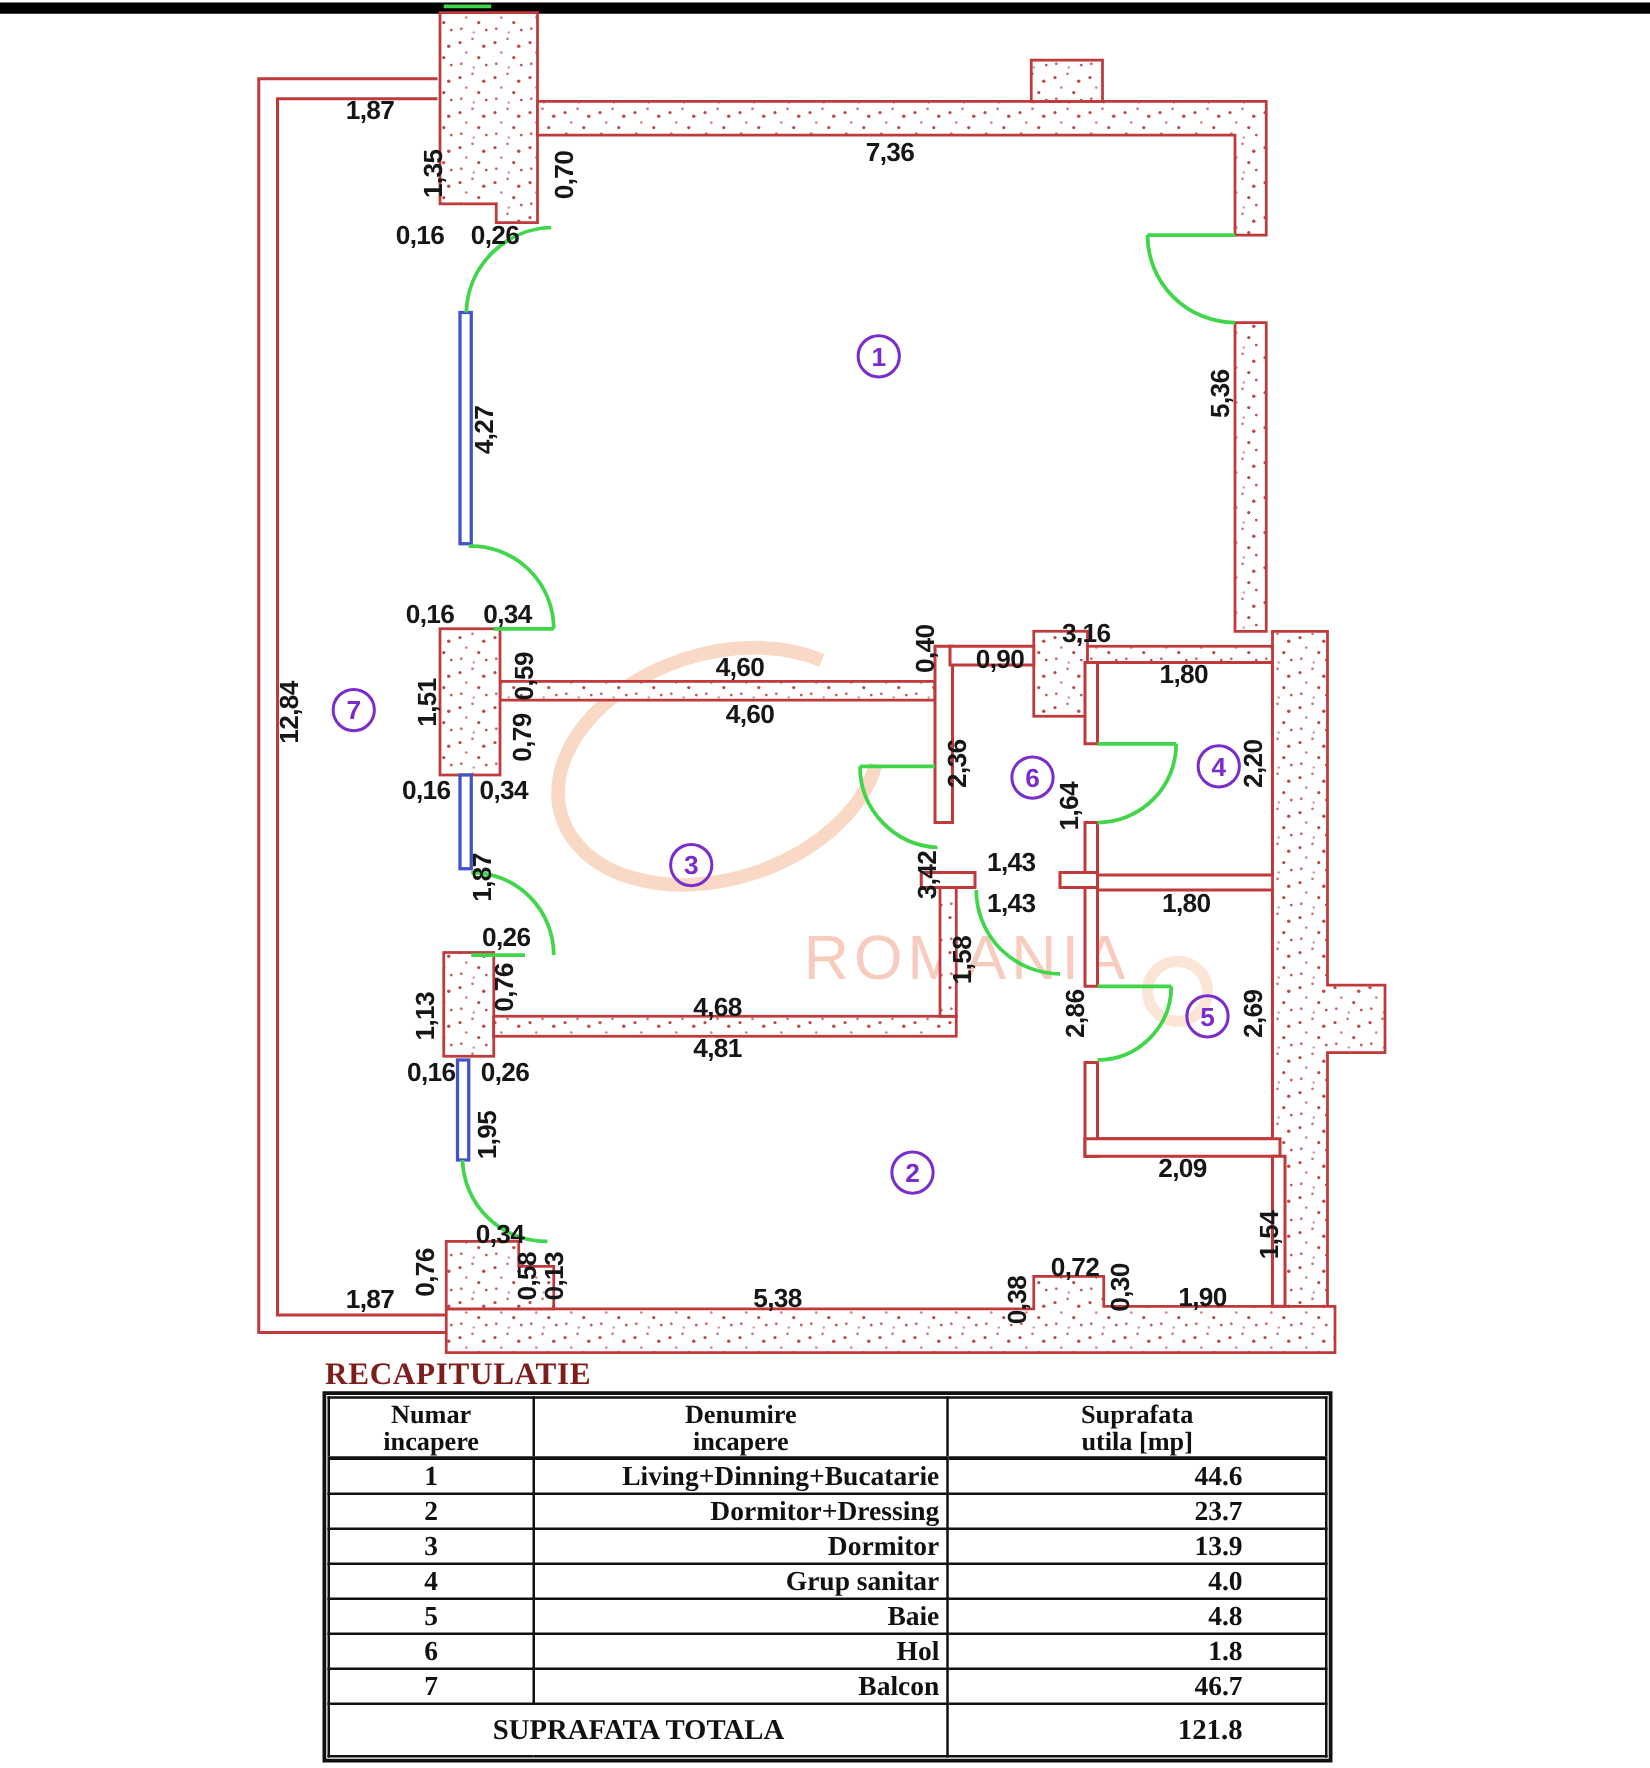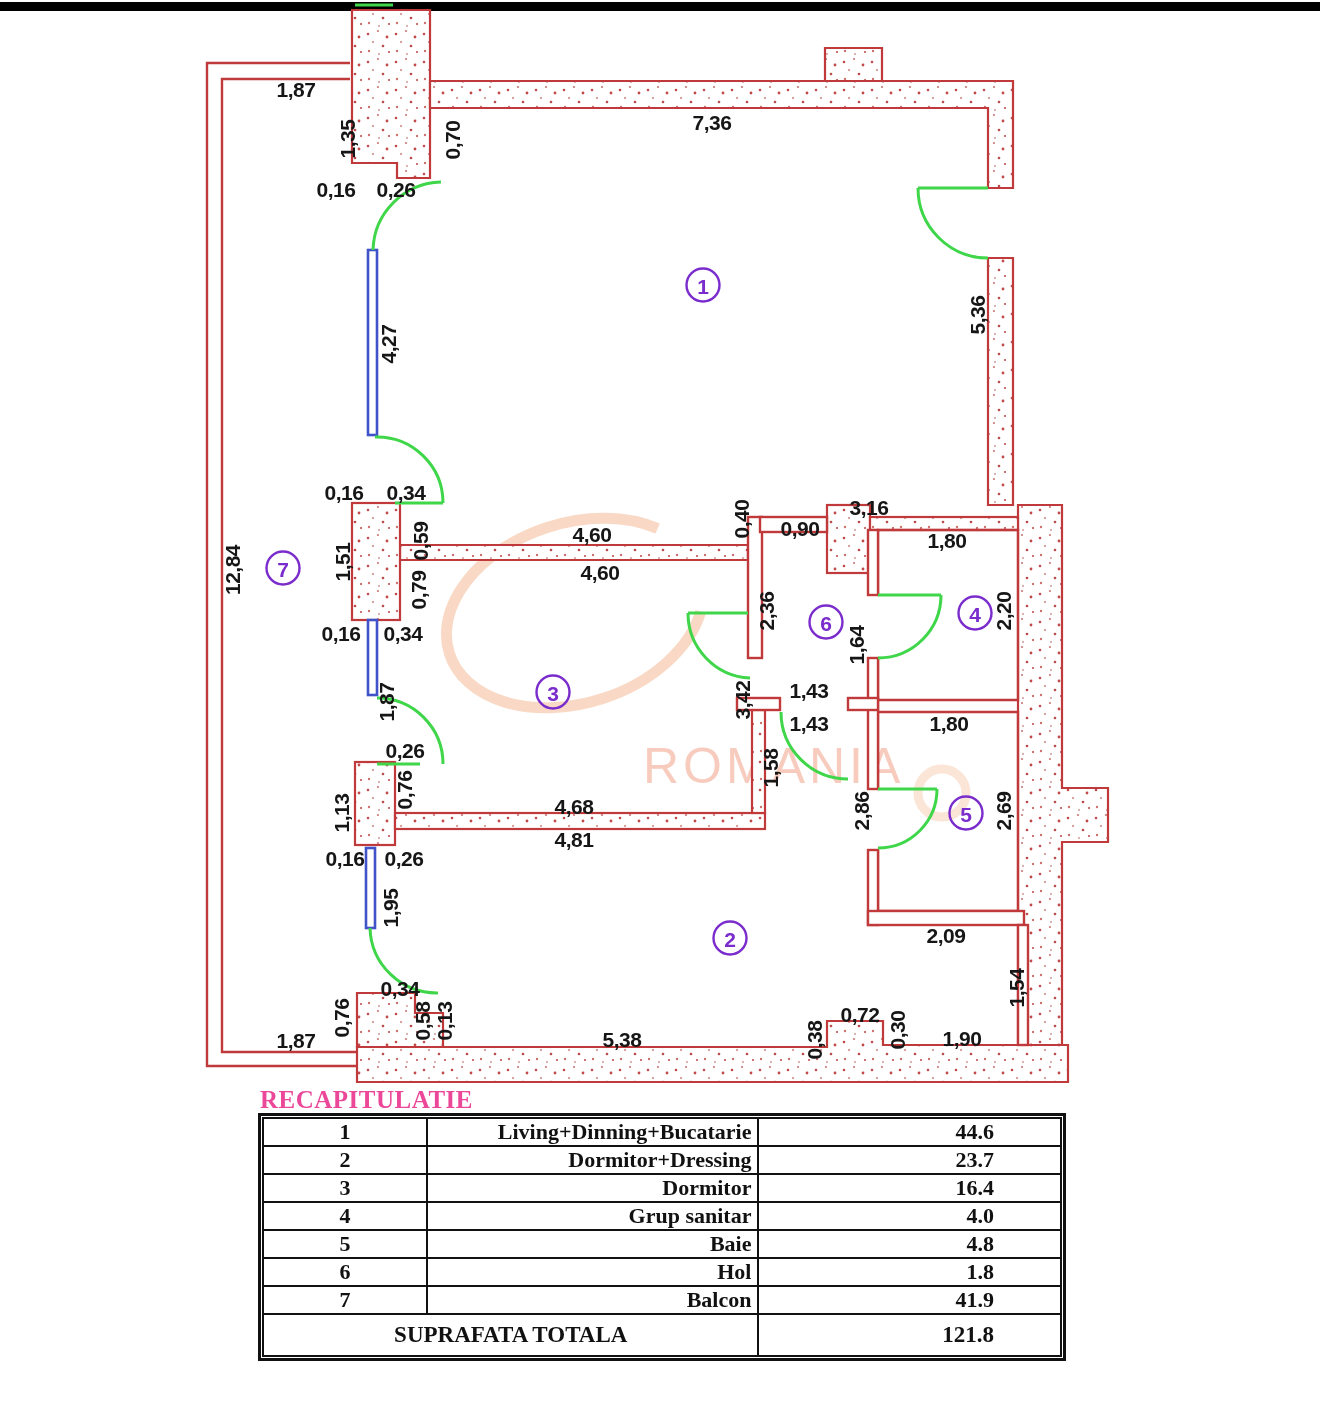--- a/index.html
+++ b/index.html
@@ -5,21 +5,21 @@
   html,body{margin:0;padding:0;background:#fff;}
   #stage{position:relative;width:1320px;height:1414px;background:#fff;overflow:hidden;
          font-family:"Liberation Sans",sans-serif;}
   #plan-svg{position:absolute;left:0;top:0;}
   .dim{font:bold 21px "Liberation Sans",sans-serif;fill:#161616;letter-spacing:-0.5px;
        text-anchor:middle;dominant-baseline:central;}
   .roomnum{font:bold 21px "Liberation Sans",sans-serif;fill:#7a2ccc;
        text-anchor:middle;dominant-baseline:central;}
   .wm-text{font:300 50px "Liberation Sans",sans-serif;fill:#f2a489;opacity:.55;letter-spacing:4px;}
   #recap-title{position:absolute;left:260px;top:1086px;
-       font:bold 25px "Liberation Serif",serif;color:#ec4899;letter-spacing:.5px;}
+       font:bold 25px "Liberation Serif",serif;color:#7f1d1d;letter-spacing:.5px;}
   #recap-wrap{position:absolute;left:258px;top:1113px;width:800px;
        border:3px solid #111;padding:1px;background:#fff;}
   table.recap{border-collapse:collapse;width:100%;table-layout:fixed;
        font-family:"Liberation Serif",serif;font-weight:bold;color:#111;}
   table.recap td{border:2px solid #111;padding:0 6px;font-size:22px;overflow:hidden;white-space:nowrap;}
   table.recap td.c{text-align:center;}
   table.recap td.l{text-align:right;}
   table.recap td.v{text-align:right;padding-right:66px;margin-top:17px;}
   table.recap tr.hdr td{font-size:21px;line-height:1.05;height:46px;text-align:center;border-bottom:3px solid #111;}
   table.recap tr.r td{height:24px;}
@@ -197,54 +197,59 @@
   <div id="recap-title">RECAPITULATIE</div>
 
   <div id="recap-wrap">
     <table class="recap">
       <colgroup>
           <col style="width:163px">
           <col style="width:330px">
           <col style="width:301px">
         </colgroup>
       <tbody>
+          <tr class="hdr">
+        <td class="c"><span>Numar</span><br><span>incapere</span></td>
+        <td class="c"><span>Denumire</span><br><span>incapere</span></td>
+        <td class="c"><span>Suprafata</span><br><span>utila [mp]</span></td>
+      </tr>
       <tr class="r">
         <td class="c">1</td>
         <td class="l">Living+Dinning+Bucatarie</td>
         <td class="v">44.6</td>
       </tr>
       <tr class="r">
         <td class="c">2</td>
         <td class="l">Dormitor+Dressing</td>
         <td class="v">23.7</td>
       </tr>
       <tr class="r">
         <td class="c">3</td>
         <td class="l">Dormitor</td>
-        <td class="v">16.4</td>
+        <td class="v">13.9</td>
       </tr>
       <tr class="r">
         <td class="c">4</td>
         <td class="l">Grup sanitar</td>
         <td class="v">4.0</td>
       </tr>
       <tr class="r">
         <td class="c">5</td>
         <td class="l">Baie</td>
         <td class="v">4.8</td>
       </tr>
       <tr class="r">
         <td class="c">6</td>
         <td class="l">Hol</td>
         <td class="v">1.8</td>
       </tr>
       <tr class="balconr">
         <td class="c">7</td>
         <td class="l">Balcon</td>
-        <td class="v">41.9</td>
+        <td class="v">46.7</td>
       </tr>
       <tr class="total">
         <td class="c" colspan="2">SUPRAFATA TOTALA</td>
         <td class="v">121.8</td>
       </tr>
     </tbody>
       </table>
   </div>
 </div>
 

